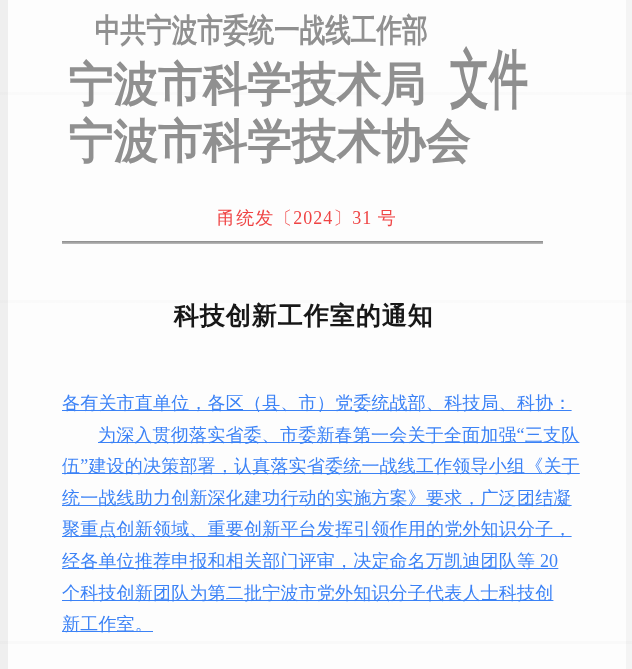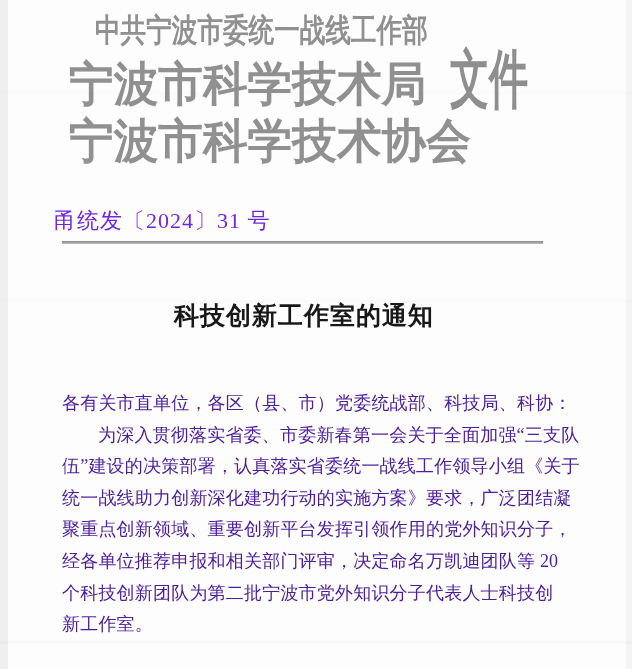--- a/index.html
+++ b/index.html
@@ -39,43 +39,44 @@
   .org-3 > span{transform:scaleX(0.95);}
   .doc-type{
     position:absolute;left:450px;top:46px;
     font-size:64px;line-height:68px;font-weight:bold;color:#8e8e8e;white-space:nowrap;
   }
   .doc-type > span{display:inline-block;transform:scaleX(0.61);transform-origin:left top;}
 
   
   .doc-number{
     position:absolute;left:62px;top:206px;width:506px;
-    transform:translateX(-8px);
-    font-size:22px;color:#6d28d9;letter-spacing:1px;white-space:nowrap;
+    text-align:center;transform:translateX(-8px);
+    font-size:18px;color:#ef4444;letter-spacing:1px;white-space:nowrap;
   }
 
   
   .divider{
     position:absolute;left:62px;top:241px;width:481px;height:3px;
     background:linear-gradient(#8a8a8a,#bdbdbd);
   }
 
   
   .title-block{
     position:absolute;left:62px;top:297px;width:506px;
     transform:translateX(-11px);
     text-align:center;color:#171717;font-weight:bold;
     font-size:25px;line-height:37px;letter-spacing:1px;white-space:nowrap;
   }
 
   
   .body-block{
     position:absolute;left:62px;top:388px;width:508px;
-    font-size:18px;line-height:31.6px;color:#4c1d95;
+    font-size:18px;line-height:31.6px;color:#3b82f6;
     letter-spacing:0.2px;
+    text-decoration:underline;
   }
   .body-line{white-space:nowrap;}
   .indent{text-indent:36px;}
 </style>
 </head>
 <body>
 
 <div class="edge-left"></div>
 <div class="edge-right"></div>
 <div class="streaks"></div>

